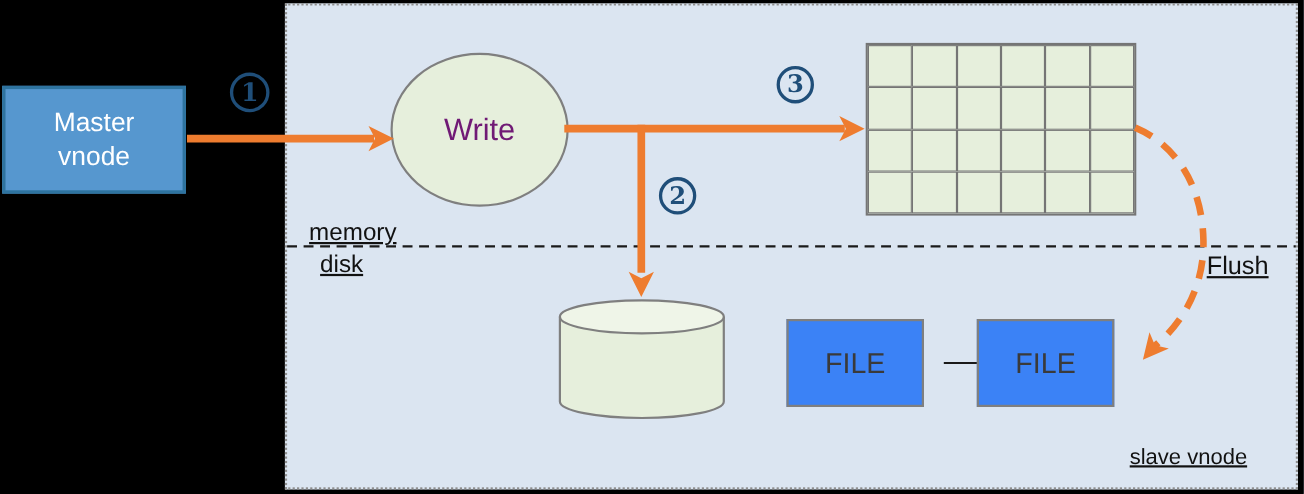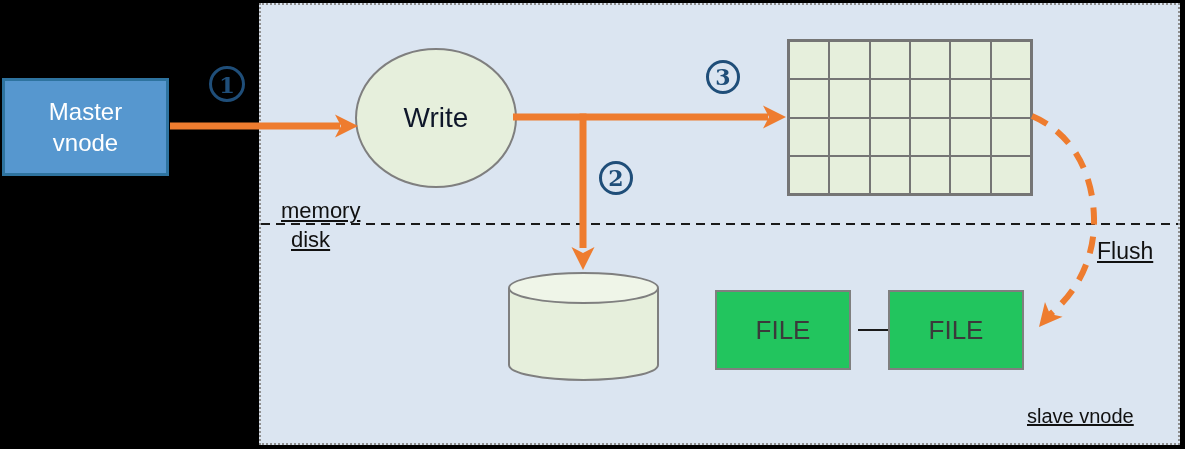--- a/index.html
+++ b/index.html
@@ -21,52 +21,52 @@
   .master {
     left: 2px; top: 78px; width: 167px; height: 98px;
     background: #5697cf; border: 3px solid #2e739f;
     color: #ffffff; font-size: 24px; text-align: center;
     white-space: pre-line; line-height: 1.3;
   }
   .write {
     left: 355px; top: 48px; width: 162px; height: 140px;
     border-radius: 50%;
     background: #e6efdc; border: 2px solid #7f7f7f;
-    color: #0f172a; font-size: 28px;
+    color: #701a75; font-size: 28px;
   }
   .gridbox {
     position: absolute; left: 787px; top: 39px; width: 246px; height: 157px;
     box-sizing: border-box; border: 2px solid #757575;
     display: grid;
     grid-template-columns: repeat(6, 1fr);
     grid-template-rows: repeat(4, 1fr);
   }
   .gridbox .cell { border: 1px solid #757575; background: #e6efdc; }
   .file {
-    width: 136px; height: 80px;
-    background: #22c55e; border: 2px solid #7f7f7f;
+    width: 125px; height: 80px;
+    background: #3b82f6; border: 2px solid #7f7f7f;
     color: #3a3a3a; font-size: 26px;
   }
   .file1 { left: 715px; top: 290px; }
   .file2 { left: 888px; top: 290px; }
   .badge {
     position: absolute; box-sizing: border-box;
     border: 3px solid #1f4e79; border-radius: 50%;
     color: #1f4e79; background: transparent;
     display: flex; align-items: center; justify-content: center;
     font-family: "DejaVu Serif", serif; font-weight: bold;
   }
   .b1 { left: 209px; top: 66px; width: 36px; height: 36px; font-size: 23px; }
   .b2 { left: 599px; top: 161px; width: 34px; height: 34px; font-size: 22px; }
   .b3 { left: 706px; top: 60px; width: 34px; height: 34px; font-size: 22px; }
   .lbl { position: absolute; color: #111111; text-decoration: underline; }
   .memory { left: 281px; top: 198px; font-size: 22px; }
   .disk   { left: 291px; top: 227px; font-size: 22px; }
   .wal    { left: 540px; top: 395px; width: 88px; text-align: center; font-size: 25px; }
-  .flush  { left: 1097px; top: 238px; font-size: 23px; text-align: center; }
+  .flush  { left: 1097px; top: 228px; font-size: 23px; text-align: center; }
   .slave  { left: 1027px; top: 405px; font-size: 20px; }
   svg.overlay {
     position: absolute; left: 0; top: 0;
     pointer-events: none;
   }
 </style>
 </head>
 <body>
 
 <div class="stage">

